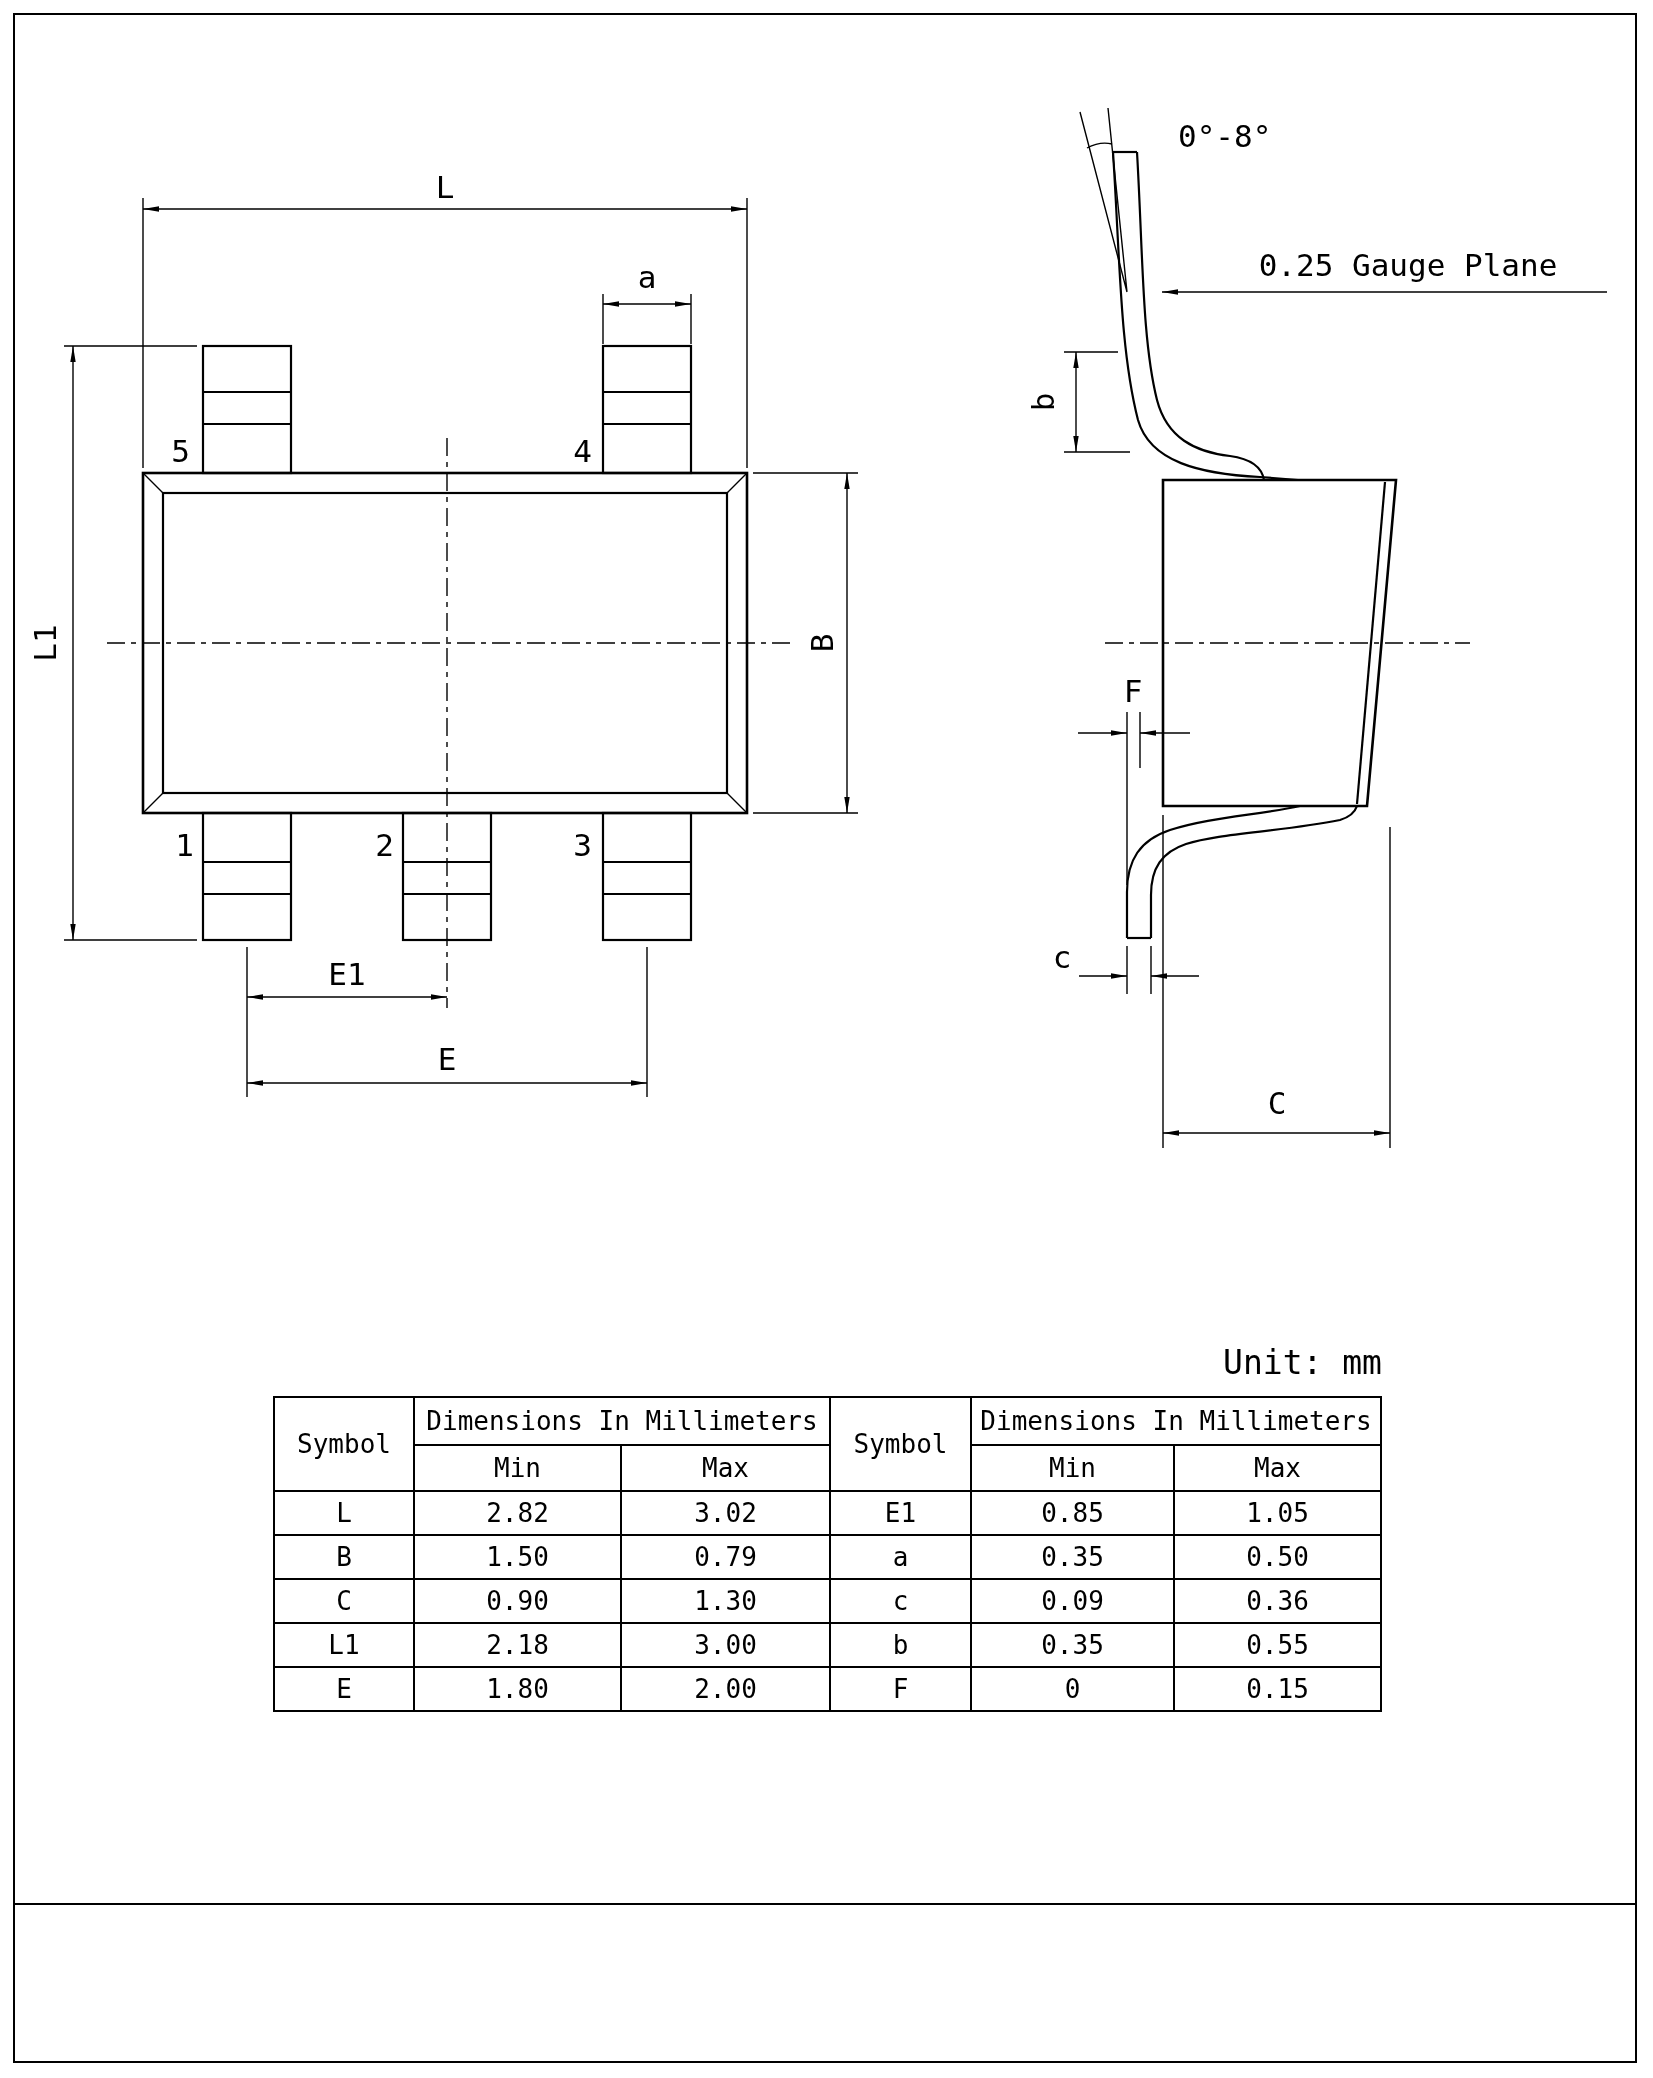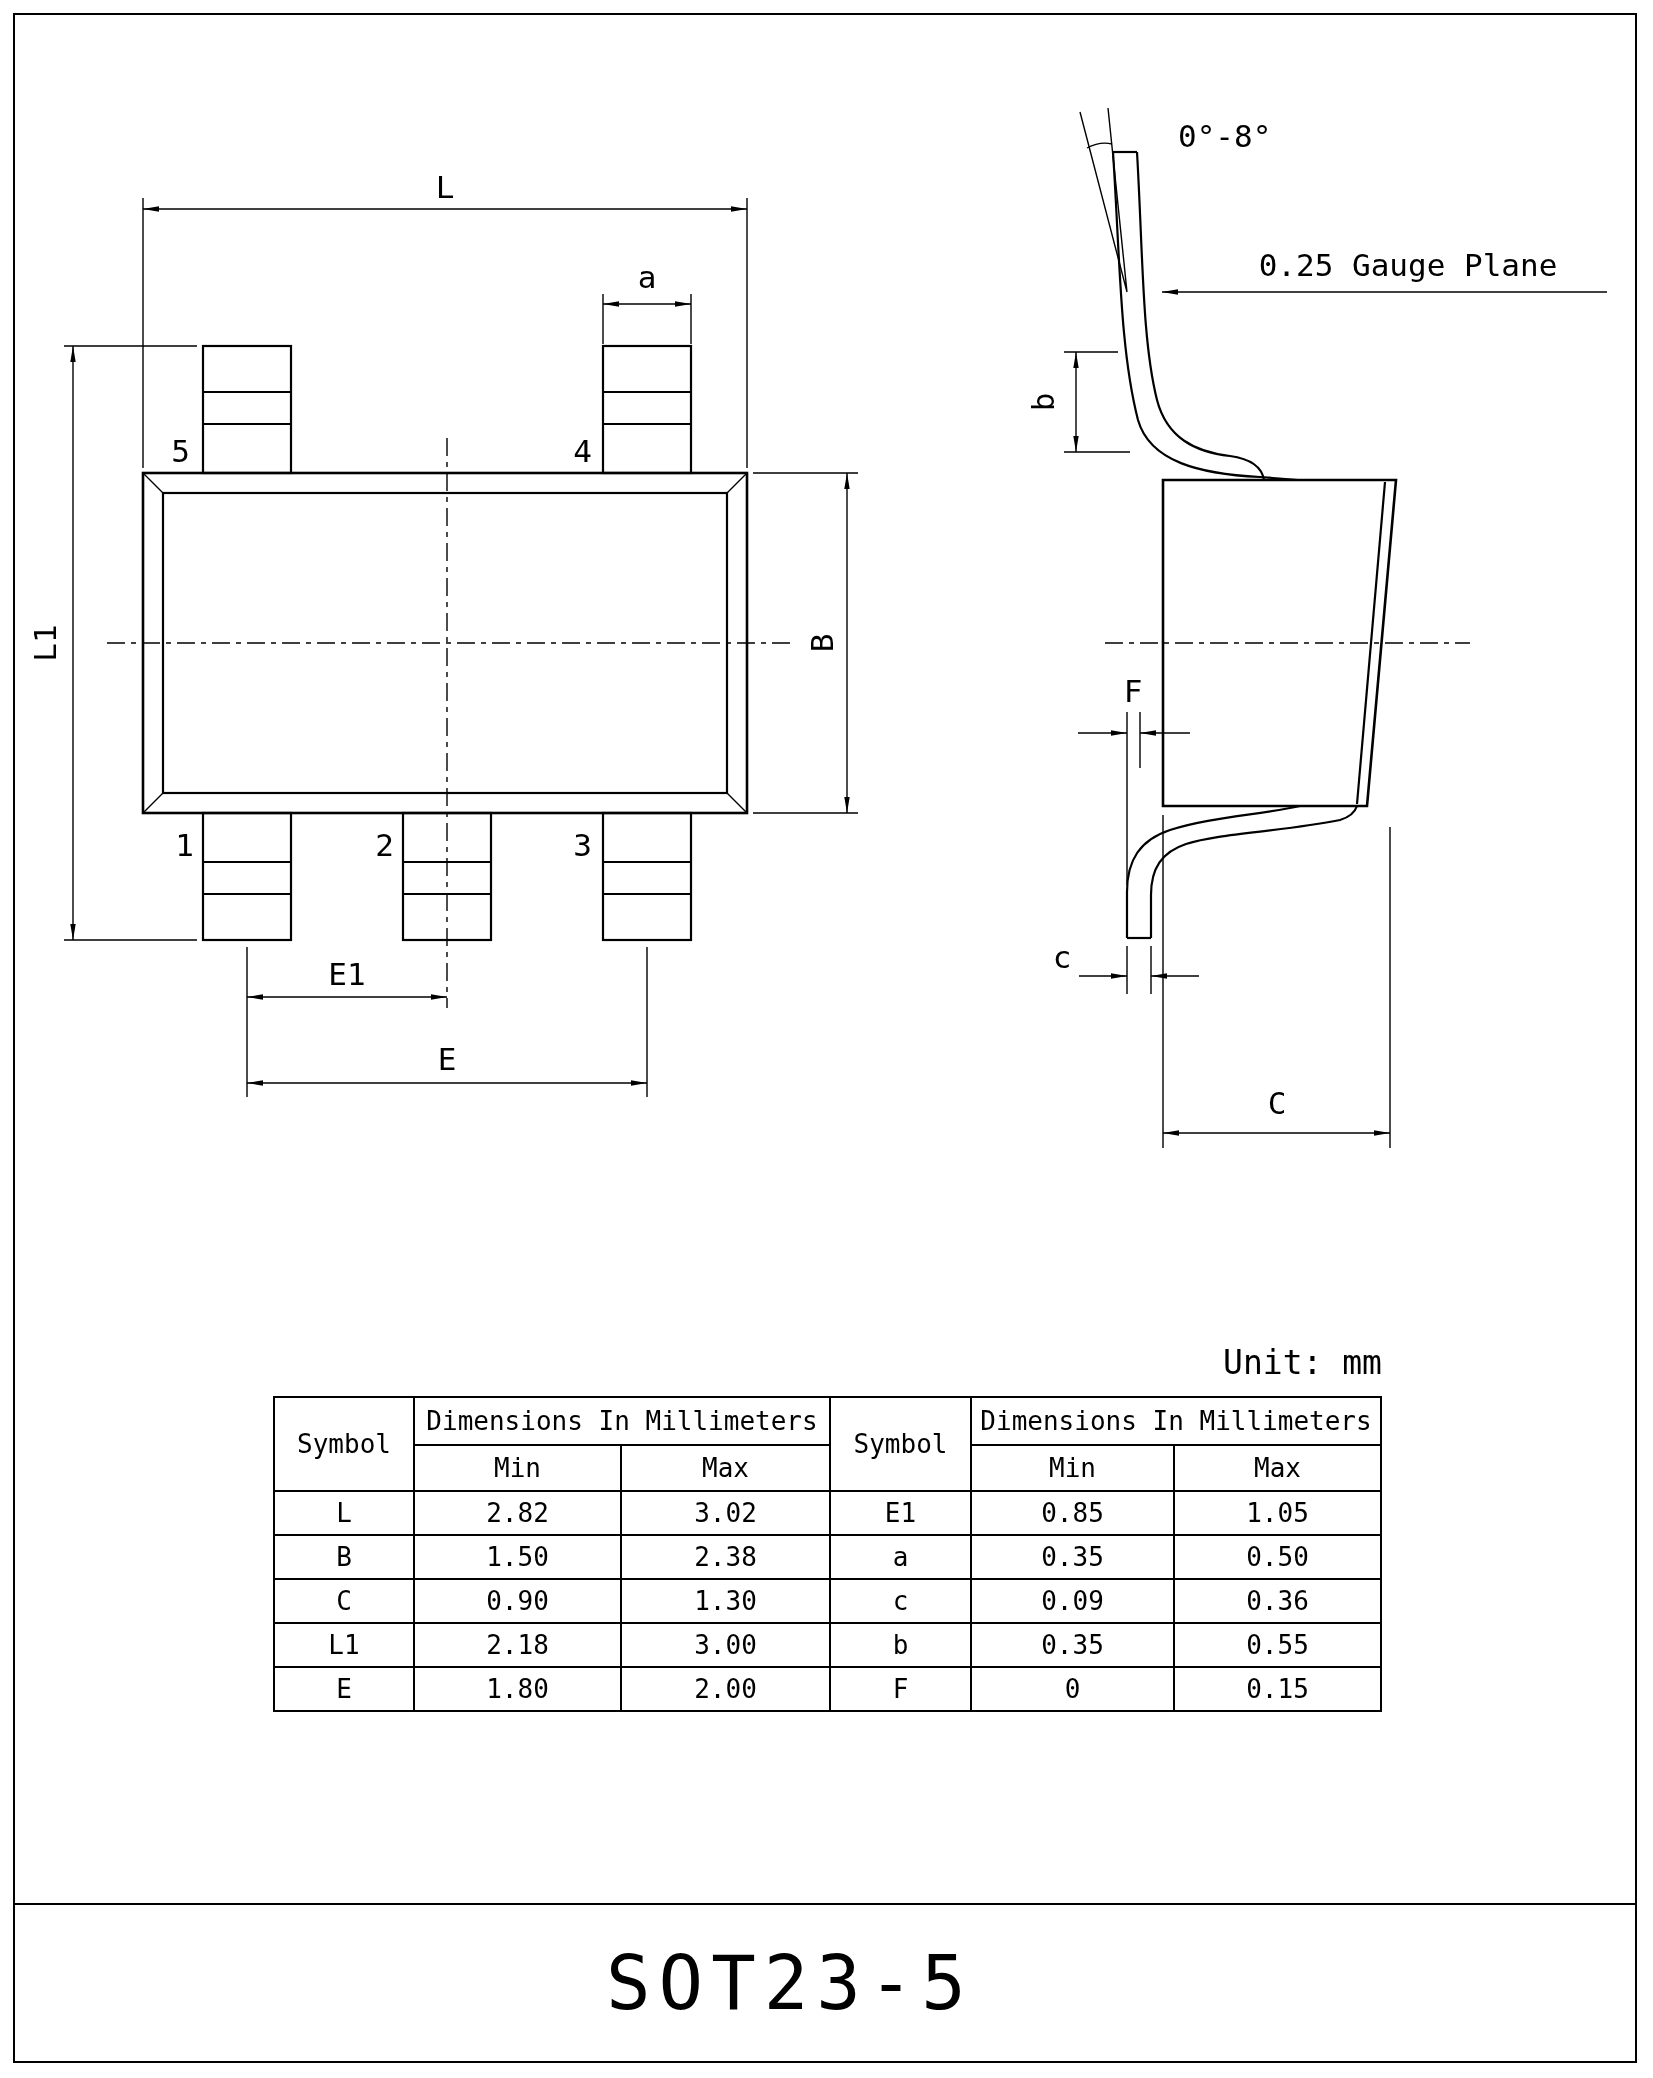--- a/index.html
+++ b/index.html
@@ -205,21 +205,21 @@
       <td>L</td>
       <td>2.82</td>
       <td>3.02</td>
       <td>E1</td>
       <td>0.85</td>
       <td>1.05</td>
     </tr>
     <tr>
       <td>B</td>
       <td>1.50</td>
-      <td>2.38</td>
+      <td>0.79</td>
       <td>a</td>
       <td>0.35</td>
       <td>0.50</td>
     </tr>
     <tr>
       <td>C</td>
       <td>0.90</td>
       <td>1.30</td>
       <td>c</td>
       <td>0.09</td>
@@ -237,15 +237,14 @@
       <td>E</td>
       <td>1.80</td>
       <td>2.00</td>
       <td>F</td>
       <td>0</td>
       <td>0.15</td>
     </tr>
   </tbody>
     </table>
 
-  <div class="title">SOT23-5</div>
 
 </div>
 
 </body></html>

